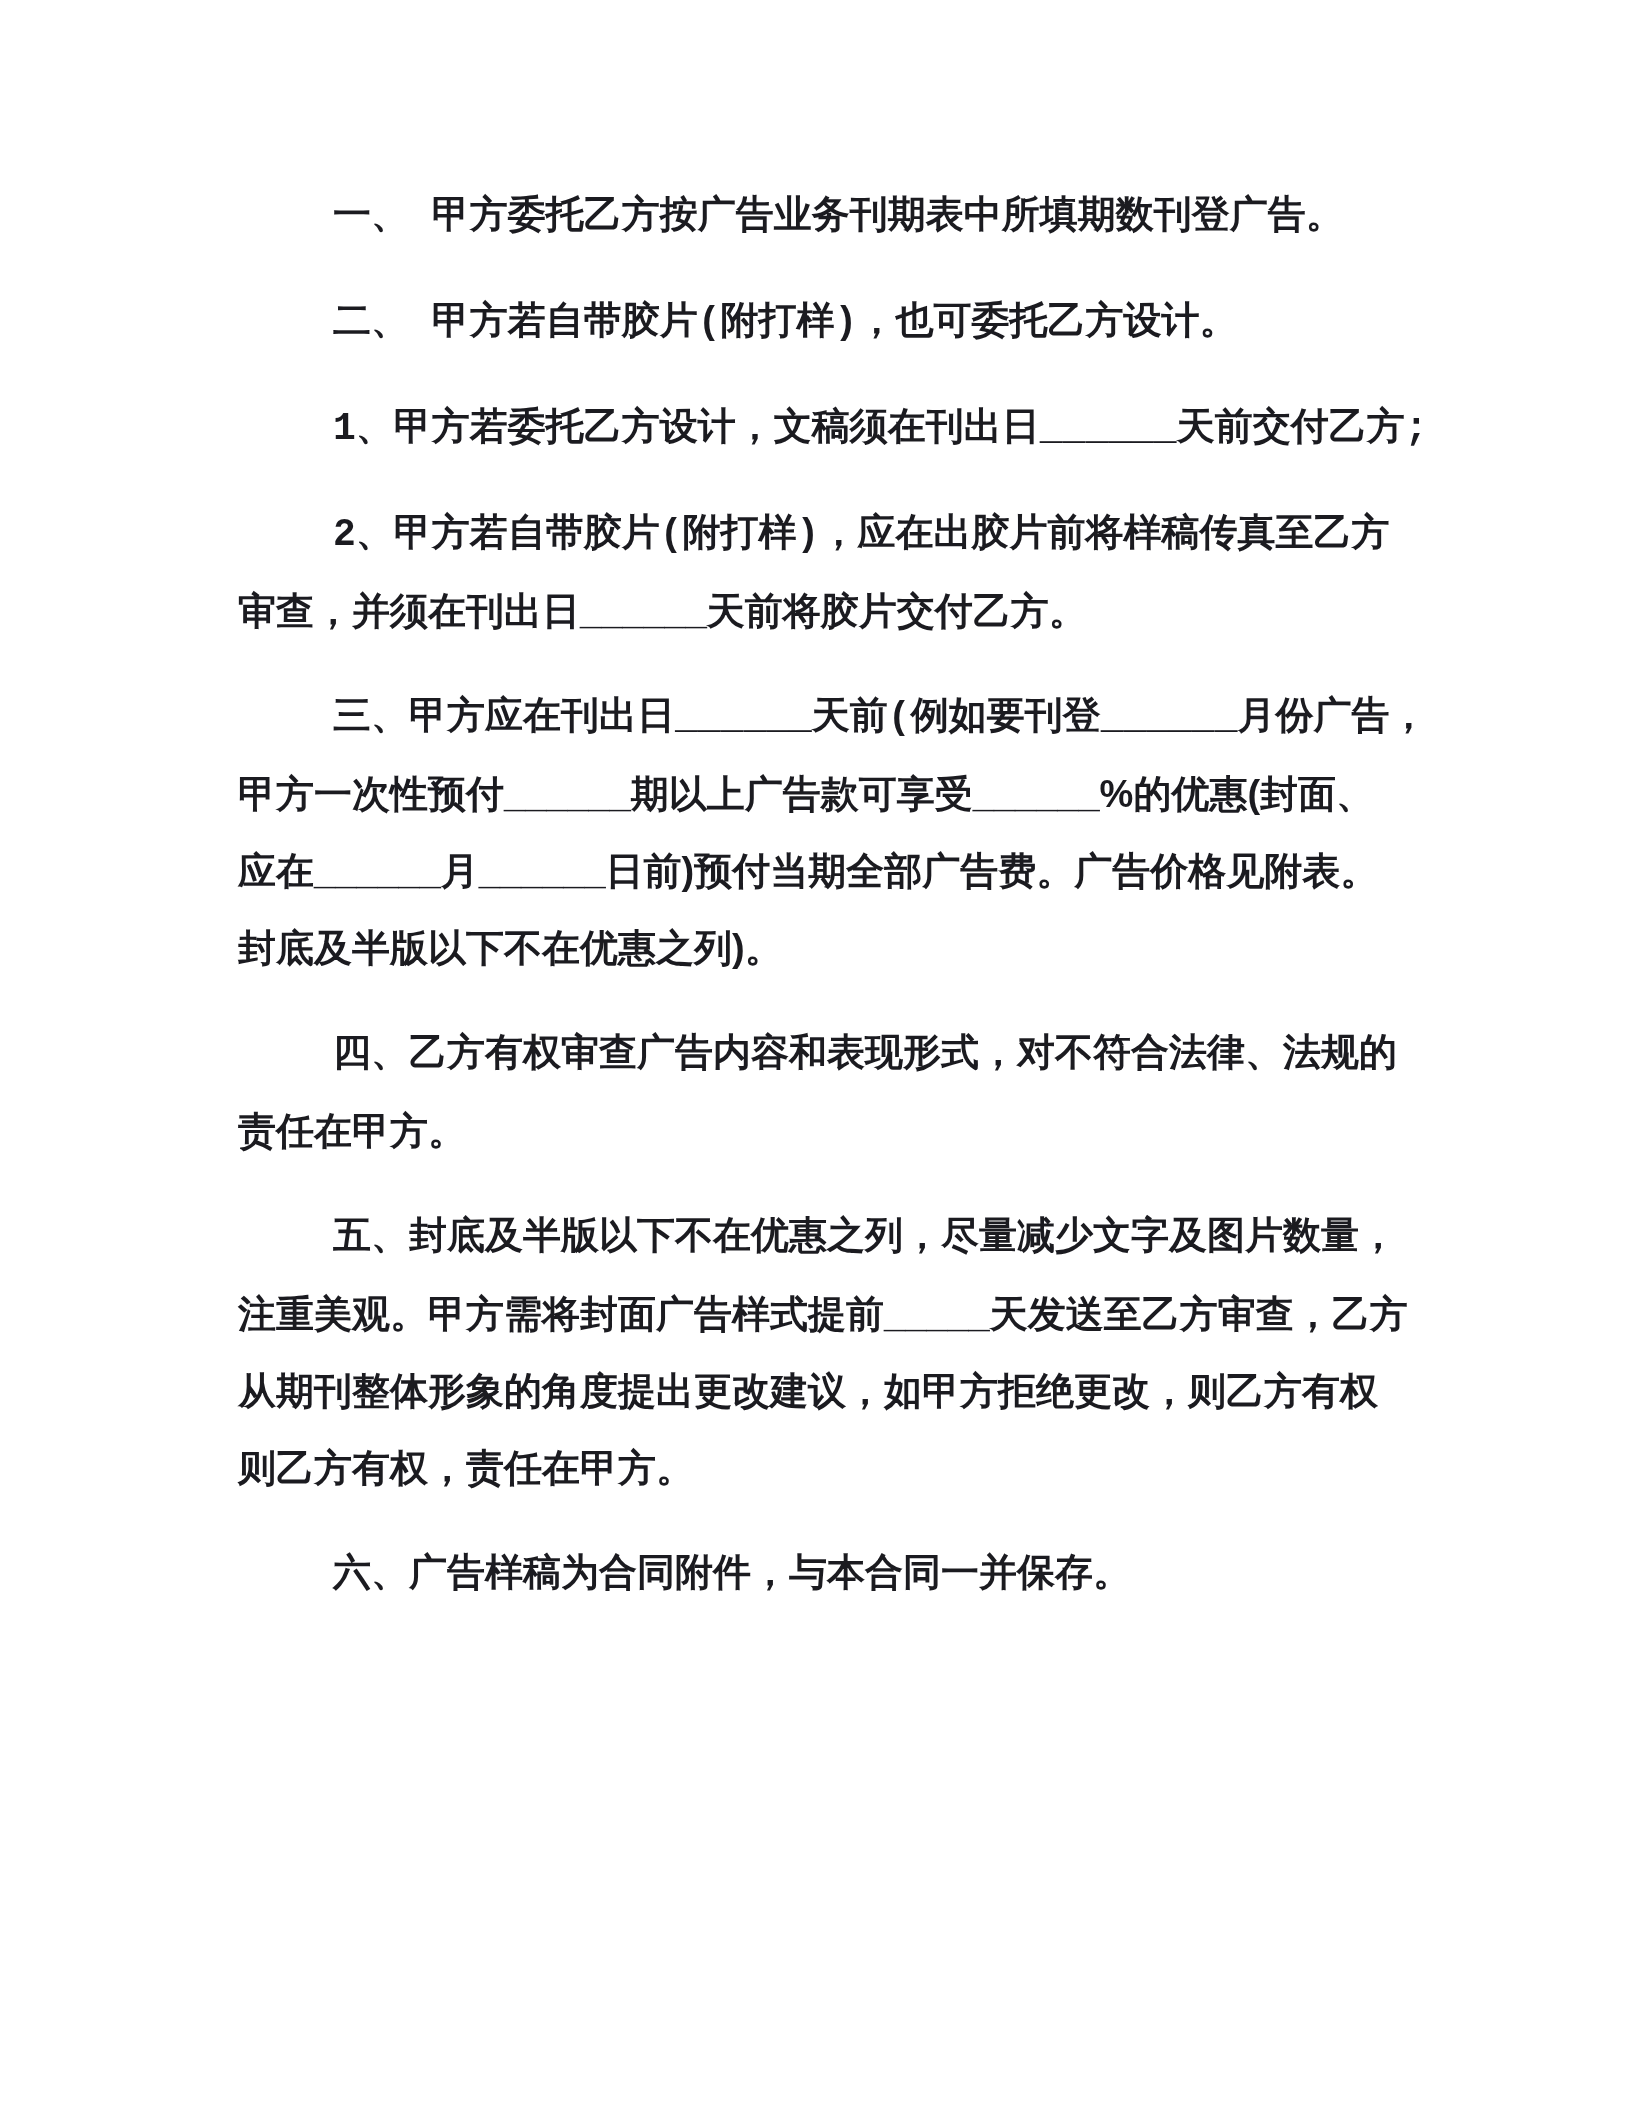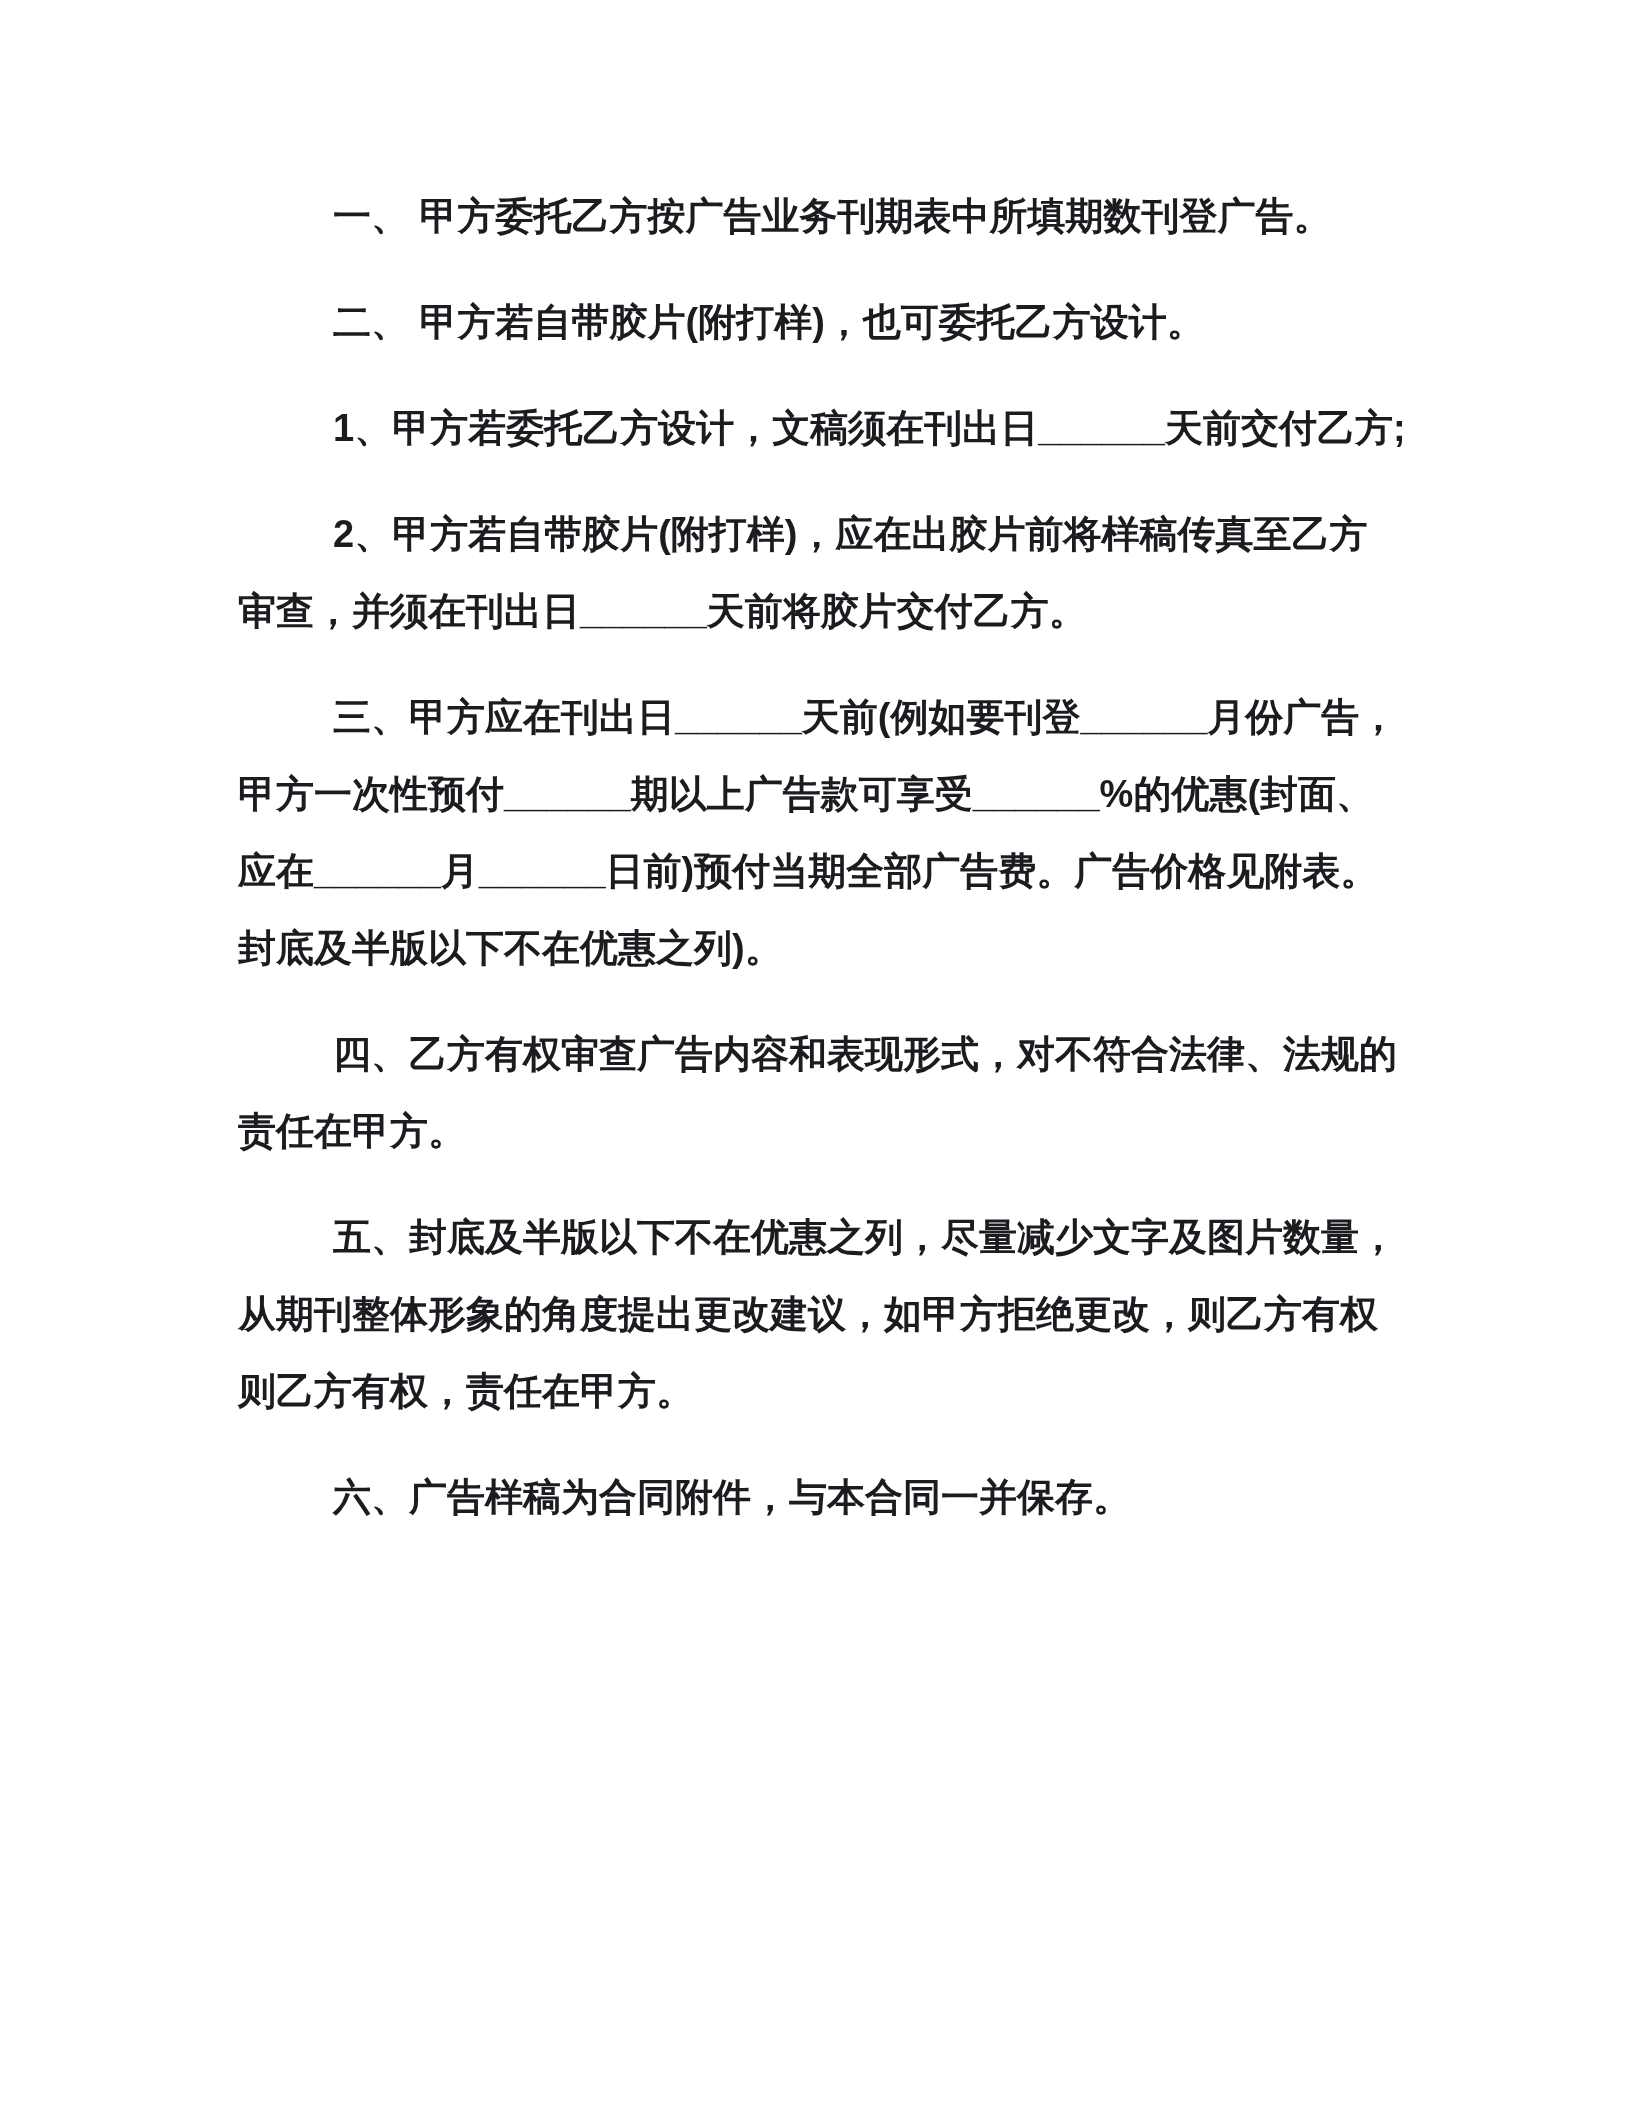--- a/index.html
+++ b/index.html
@@ -28,20 +28,21 @@
     line-height: 77px;
   }
   .para + .para {
     margin-top: 29px;
   }
   .line {
     white-space: nowrap;
   }
   .line.indent {
     padding-left: 95px;
+    font-family: Liberation Mono, monospace;
   }
 </style>
 </head>
 <body>
 
 <div class="page">
 
   <div class="para">
     <div class="line indent">一、 甲方委托乙方按广告业务刊期表中所填期数刊登广告。</div>
   </div>
@@ -66,20 +67,21 @@
     <div class="line">封底及半版以下不在优惠之列)。</div>
   </div>
 
   <div class="para">
     <div class="line indent">四、乙方有权审查广告内容和表现形式，对不符合法律、法规的</div>
     <div class="line">责任在甲方。</div>
   </div>
 
   <div class="para">
     <div class="line indent">五、封底及半版以下不在优惠之列，尽量减少文字及图片数量，</div>
+    <div class="line">注重美观。甲方需将封面广告样式提前_____天发送至乙方审查，乙方</div>
     <div class="line">从期刊整体形象的角度提出更改建议，如甲方拒绝更改，则乙方有权</div>
     <div class="line">则乙方有权，责任在甲方。</div>
   </div>
 
   <div class="para">
     <div class="line indent">六、广告样稿为合同附件，与本合同一并保存。</div>
   </div>
 
 </div>
 

